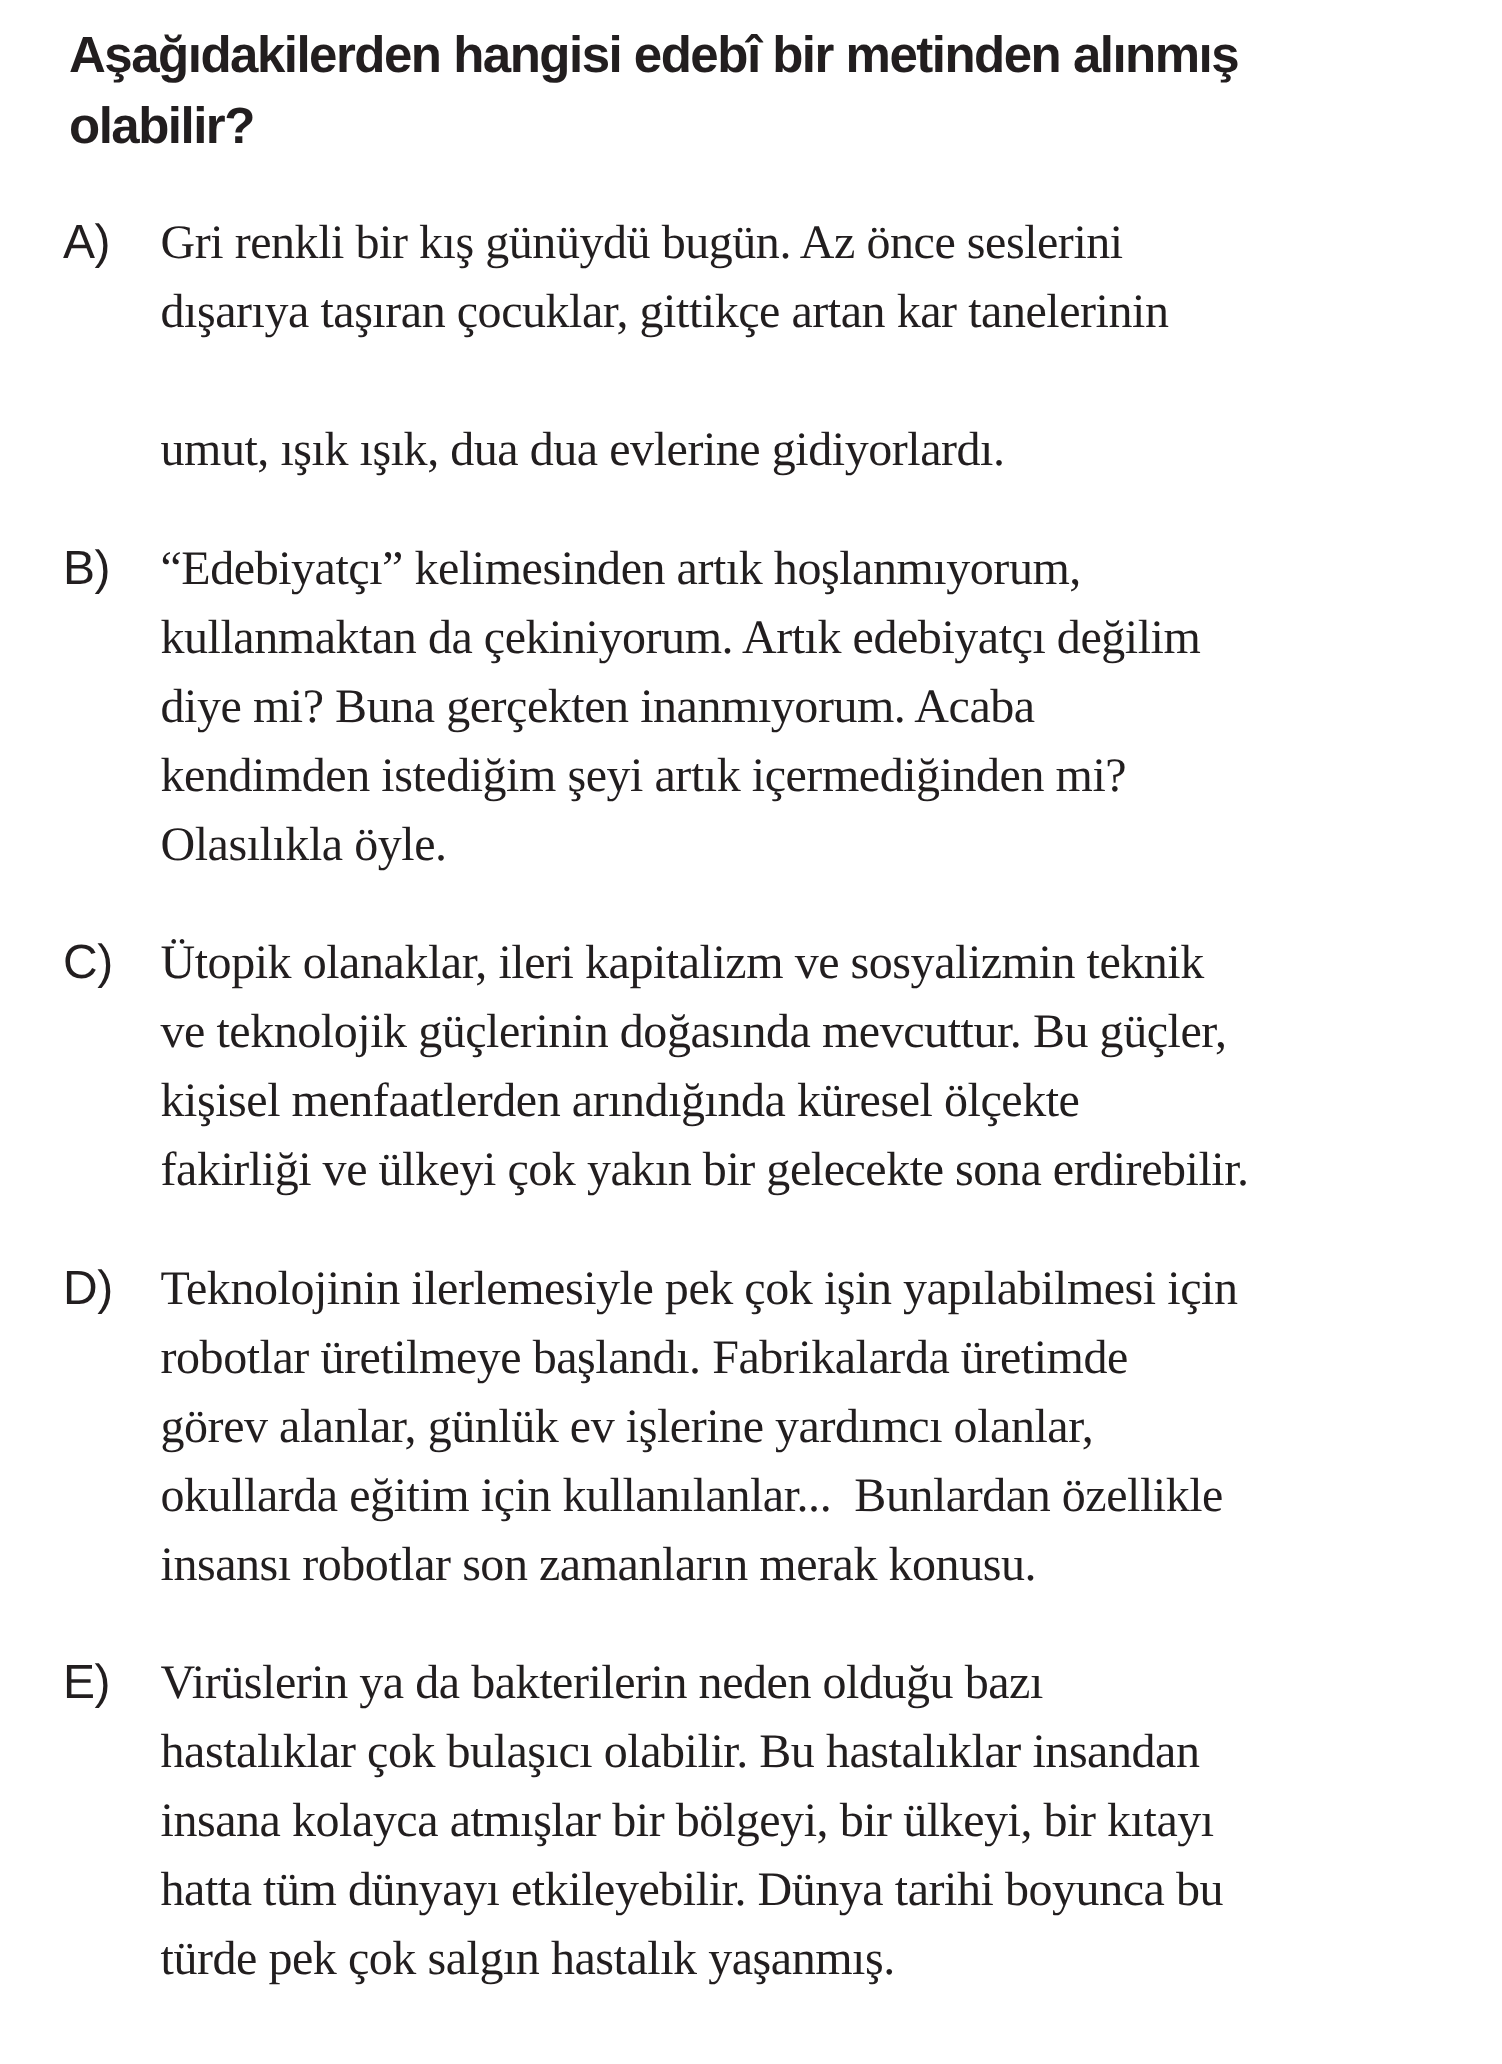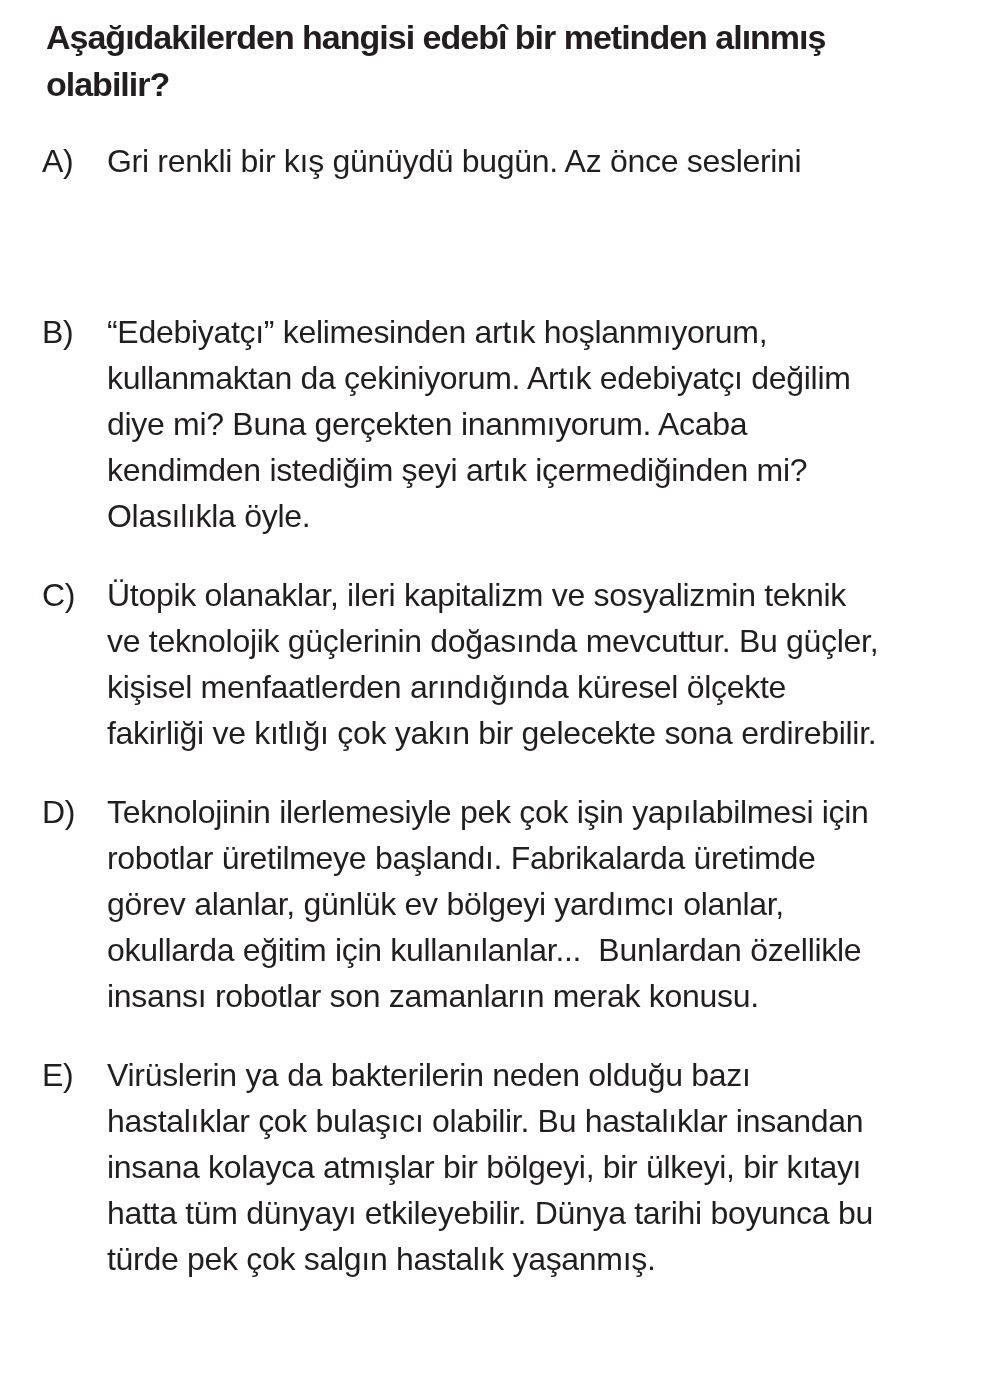--- a/index.html
+++ b/index.html
@@ -50,70 +50,72 @@
   .option-letter {
     flex: 0 0 65px;
     width: 65px;
   }
   .option-lines {
     flex: 1 1 auto;
     min-width: 0;
   }
   .option-lines .line {
     white-space: pre;
+    font-family: Liberation Serif, serif;
   }
 </style>
 </head>
 <body>
 
 <div class="page">
 
   <h1 class="question-title">
     <span class="line">Aşağıdakilerden hangisi edebî bir metinden alınmış</span><br>
     <span class="line">olabilir?</span>
   </h1>
 
   <ul class="options">
 
     <li class="option">
       <span class="option-letter">A)</span>
       <span class="option-lines">
         <span class="line">Gri renkli bir kış günüydü bugün. Az önce seslerini</span><br>
+        <span class="line">dışarıya taşıran çocuklar, gittikçe artan kar tanelerinin</span><br>
         <br>
-        <br>
+        <span class="line">umut, ışık ışık, dua dua evlerine gidiyorlardı.</span>
       </span>
     </li>
 
     <li class="option">
       <span class="option-letter">B)</span>
       <span class="option-lines">
         <span class="line">“Edebiyatçı” kelimesinden artık hoşlanmıyorum,</span><br>
         <span class="line">kullanmaktan da çekiniyorum. Artık edebiyatçı değilim</span><br>
         <span class="line">diye mi? Buna gerçekten inanmıyorum. Acaba</span><br>
         <span class="line">kendimden istediğim şeyi artık içermediğinden mi?</span><br>
         <span class="line">Olasılıkla öyle.</span>
       </span>
     </li>
 
     <li class="option">
       <span class="option-letter">C)</span>
       <span class="option-lines">
         <span class="line">Ütopik olanaklar, ileri kapitalizm ve sosyalizmin teknik</span><br>
         <span class="line">ve teknolojik güçlerinin doğasında mevcuttur. Bu güçler,</span><br>
         <span class="line">kişisel menfaatlerden arındığında küresel ölçekte</span><br>
-        <span class="line">fakirliği ve kıtlığı çok yakın bir gelecekte sona erdirebilir.</span>
+        <span class="line">fakirliği ve ülkeyi çok yakın bir gelecekte sona erdirebilir.</span>
       </span>
     </li>
 
     <li class="option">
       <span class="option-letter">D)</span>
       <span class="option-lines">
         <span class="line">Teknolojinin ilerlemesiyle pek çok işin yapılabilmesi için</span><br>
         <span class="line">robotlar üretilmeye başlandı. Fabrikalarda üretimde</span><br>
-        <span class="line">görev alanlar, günlük ev bölgeyi yardımcı olanlar,</span><br>
+        <span class="line">görev alanlar, günlük ev işlerine yardımcı olanlar,</span><br>
         <span class="line">okullarda eğitim için kullanılanlar...  Bunlardan özellikle</span><br>
         <span class="line">insansı robotlar son zamanların merak konusu.</span>
       </span>
     </li>
 
     <li class="option">
       <span class="option-letter">E)</span>
       <span class="option-lines">
         <span class="line">Virüslerin ya da bakterilerin neden olduğu bazı</span><br>
         <span class="line">hastalıklar çok bulaşıcı olabilir. Bu hastalıklar insandan</span><br>

